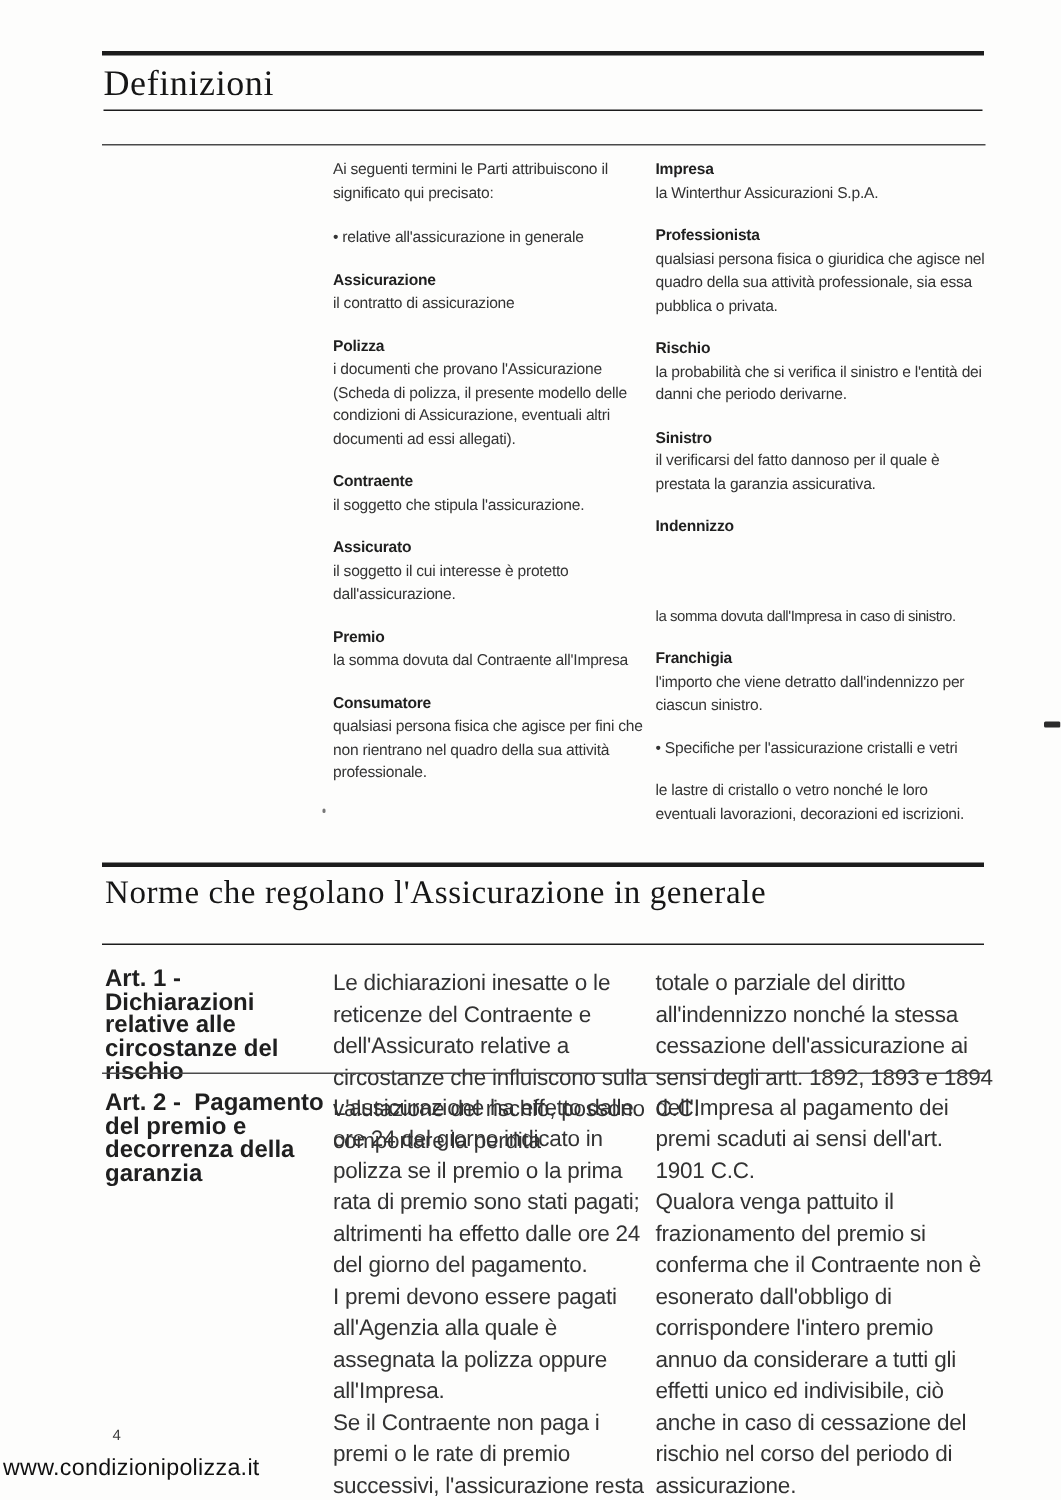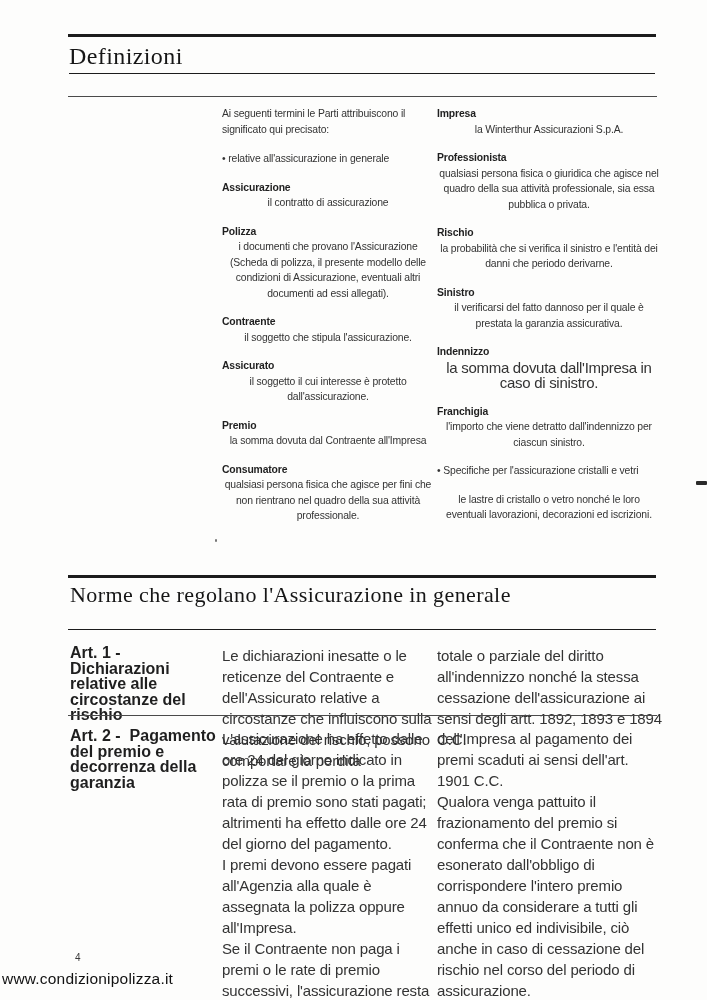--- a/index.html
+++ b/index.html
@@ -31,22 +31,22 @@
   }
   #title-definizioni{left:69px;top:43px;font-size:24px;}
   #title-norme{left:70px;top:582px;font-size:22px;}
 
   
   .def-col{position:absolute;top:106px;font-size:10.4px;line-height:15.5px;letter-spacing:-0.15px;}
   #def-col-left{left:222px;width:212px;}
   #def-col-right{left:437px;width:224px;}
   .def-item{margin-bottom:13px;}
   .def-term{font-weight:bold;color:var(--ink-strong);}
-  .def-text{color:var(--ink);text-align:center;}
-  .def-text.tight{font-size:15px;letter-spacing:-0.3px;}
+  .def-text{color:var(--ink);}
+  .def-text.tight{font-size:10px;letter-spacing:-0.3px;margin-top:44px;}
   .def-bullet{margin-bottom:13px;}
   .def-intro{margin-bottom:14px;}
 
   
   .article{position:absolute;font-size:15px;line-height:21px;letter-spacing:-0.15px;}
   .art-label{position:absolute;left:70px;width:150px;font-weight:bold;color:var(--ink-strong);line-height:15.5px;}
   .art-col{position:absolute;white-space:pre-line;}
   .art-col.c1{left:222px;width:216px;}
   .art-col.c2{left:437px;width:225px;}
   #art1-label,#art1-c1,#art1-c2{top:645px;}

